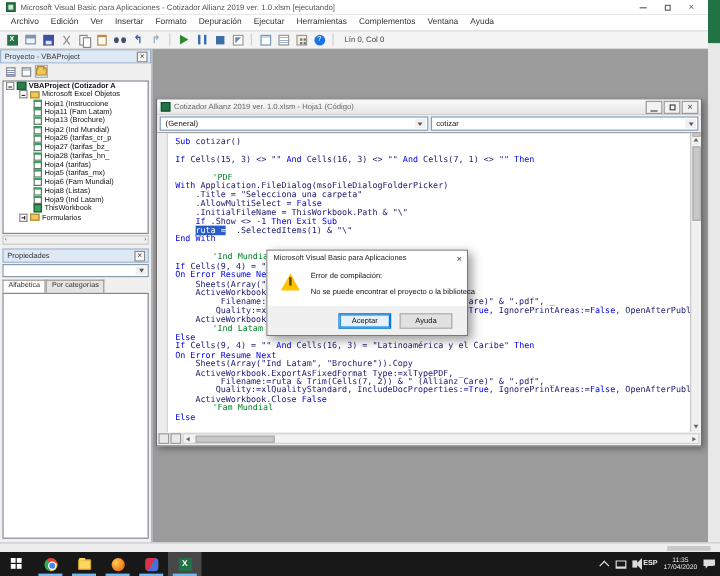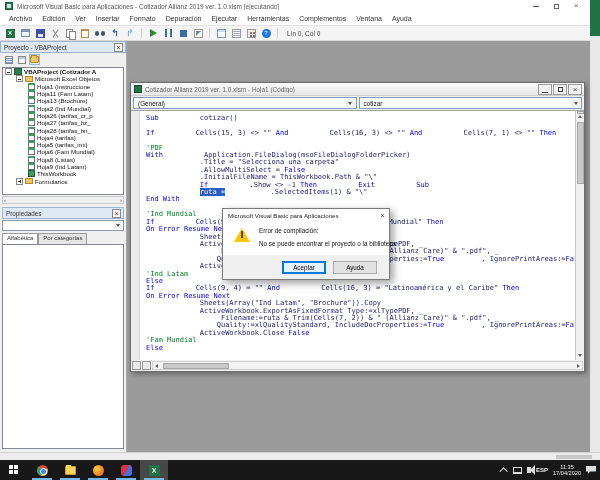--- a/index.html
+++ b/index.html
@@ -103,23 +103,23 @@
   #cw-controls { position:absolute; right:2px; top:1px; display:flex; gap:1px; }
   .cwbtn { width:14px; height:11px; background:#f2f2f2; border:1px solid #9a9a9a; display:flex; align-items:center; justify-content:center; }
   .cw-min { width:6px; height:1px; background:#444; margin-top:5px; }
   .cw-rest { width:5px; height:5px; border:1px solid #444; }
   .cw-x { font-size:8px; line-height:8px; color:#444; }
   #cw-combos { position:absolute; left:0; top:13px; right:0; height:14px; background:#f0f0f0; display:flex; gap:2px; padding:1px 2px; }
   .cw-combo { position:relative; flex:1; background:#fff; border:1px solid #7f9db9; font-size:6.4px; color:#111; display:flex; align-items:center; padding-left:4px; }
   #code-area { position:absolute; left:0; top:27px; right:0; bottom:11px; background:#fff; border-top:1px solid #a0a0a0; overflow:hidden; }
   #code-margin { position:absolute; left:0; top:0; bottom:0; width:9px; background:#ececec; border-right:1px solid #d5d5d5; }
   #code-lines { position:absolute; left:15px; top:4px; right:9px; bottom:0; overflow:hidden; font-family:"DejaVu Sans Mono", monospace; font-size:7px; line-height:7.4px; white-space:pre; }
-  .sg-n { color:#1b1b6e;margin-left:37px; }
+  .sg-n { color:#1b1b6e; }
   .sg-k { color:#0000e8; }
-  .sg-c { color:#008426; }
+  .sg-c { color:#008426;margin-left:31px; }
   .sg-s { color:#fff; background:#2a5cc8; }
   #cw-vscroll { position:absolute; right:0; top:0; bottom:0; width:9px; background:#f0f0f0; border-left:1px solid #c8c8c8; }
   .scroll-arrow-up { position:absolute; left:2px; top:4px; width:0; height:0; border-left:2.5px solid transparent; border-right:2.5px solid transparent; border-bottom:3.5px solid #666; }
   .scroll-arrow-down { position:absolute; left:2px; bottom:3px; width:0; height:0; border-left:2.5px solid transparent; border-right:2.5px solid transparent; border-top:3.5px solid #666; }
   #cw-vthumb { position:absolute; left:1px; top:11px; width:7px; height:62px; background:#c9c9c9; border:1px solid #aaa; }
   #cw-split { position:absolute; left:1px; top:0; width:7px; height:3px; background:#dcdcdc; border:1px solid #aaa; }
   #cw-bottombar { position:absolute; left:0; bottom:0; right:0; height:11px; background:#f0f0f0; display:flex; align-items:center; }
   .view-btn { width:9px; height:9px; border:1px solid #9a9a9a; background:#e9e9e9; margin-left:1px; }
   #cw-hscroll { position:relative; flex:1; height:9px; background:#f3f3f3; border:1px solid #d0d0d0; margin:0 1px; }
   #cw-hthumb { position:absolute; left:10px; top:1px; width:66px; height:5.5px; background:#c9c9c9; border:1px solid #aaa; }

